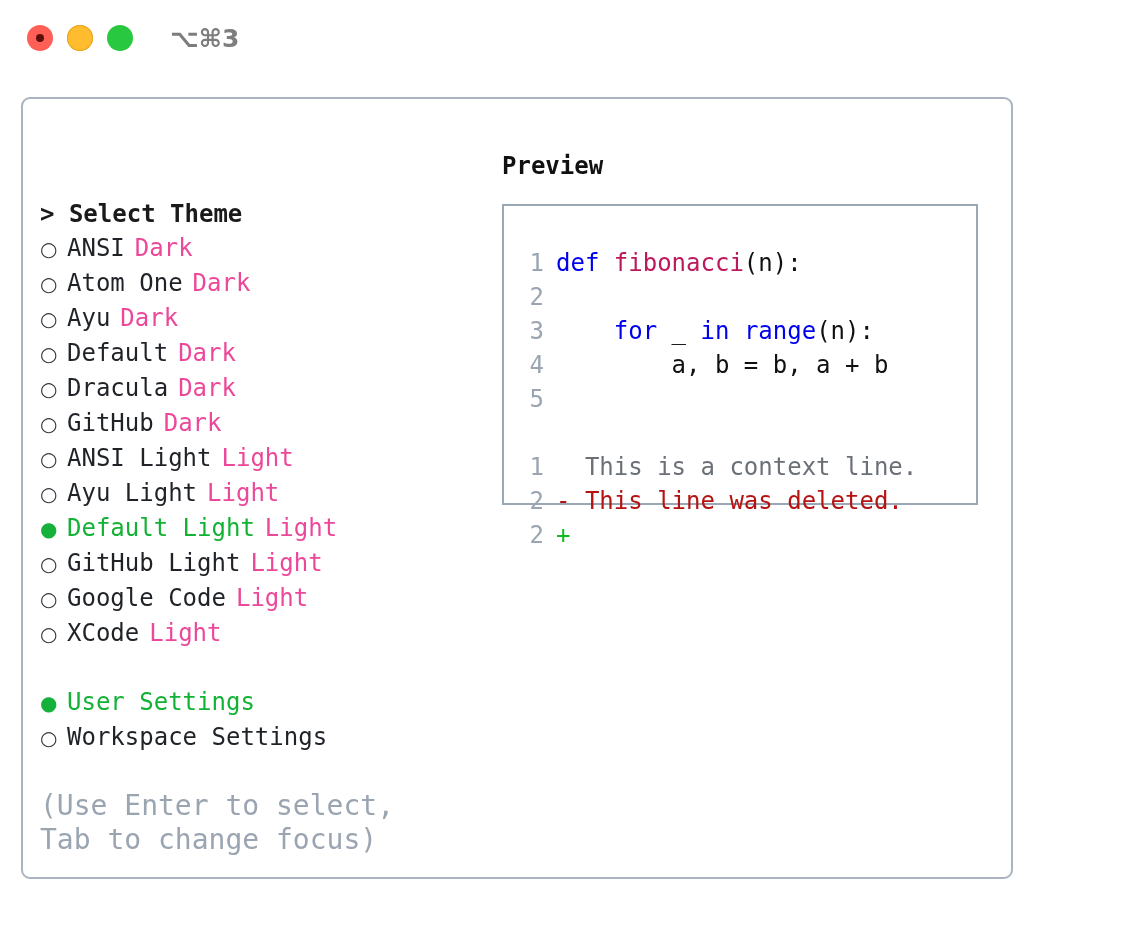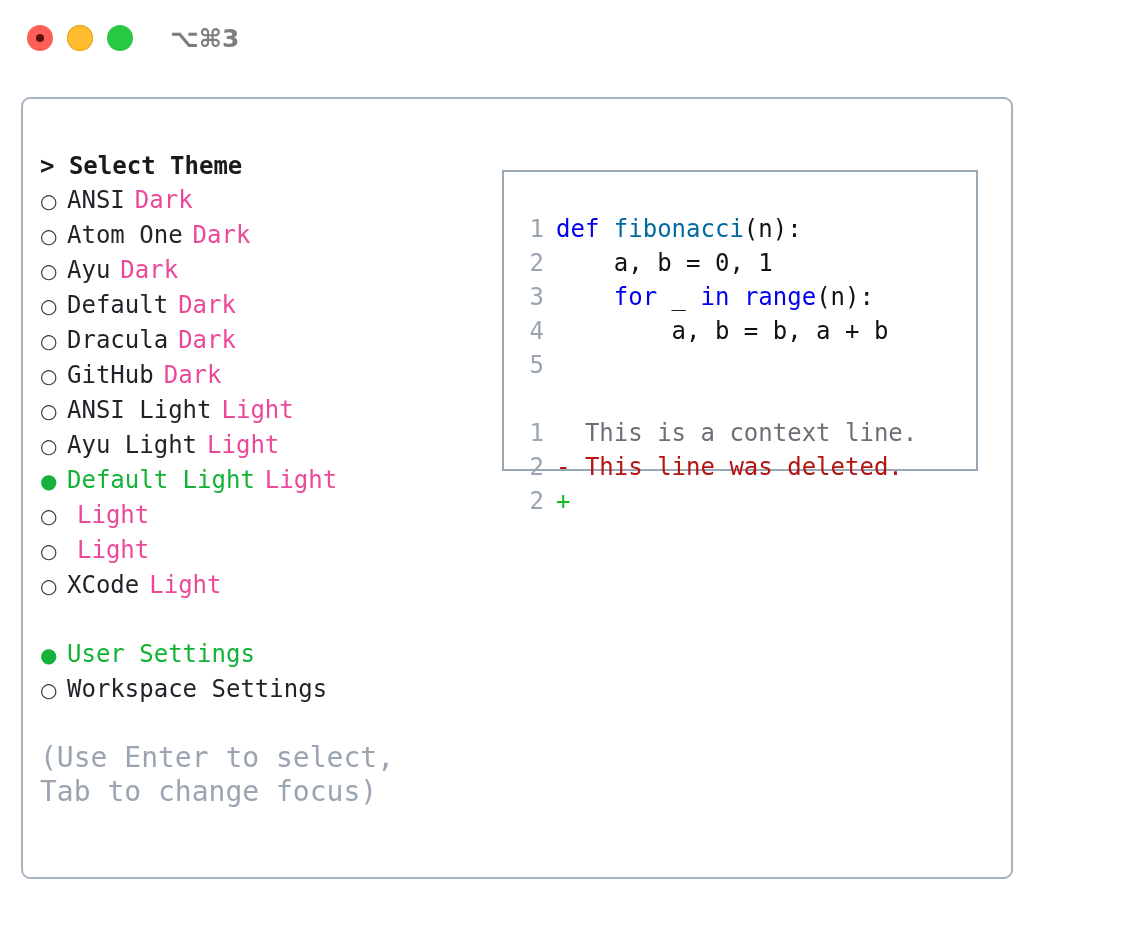--- a/index.html
+++ b/index.html
@@ -91,20 +91,21 @@
     top: 50px;
     width: 450px;
   }
 
   .section-head {
     font-size: 24px;
     font-weight: bold;
     color: #1a1a1a;
     line-height: 34px;
     white-space: pre;
+    margin-top: 48px;
   }
   .section-head.plain {
     font-weight: normal;
     padding-left: 27px;
   }
 
   .opt-row {
     display: flex;
     align-items: baseline;
     line-height: 34px;
@@ -168,21 +169,21 @@
   }
   .lineno {
     width: 28px;
     flex: 0 0 28px;
     text-align: right;
     color: #9aa5b1;
     padding-right: 12px;
   }
   .code-text { color: #111111; }
   .tok-kw   { color: #0000ee; }
-  .tok-fn   { color: #0369a1; }
+  .tok-fn   { color: #be185d; }
   .tok-plain{ color: #111111; }
 
   .diff-gap { height: 34px; }
   .diff-ctx { color: #6b7077; }
   .diff-del { color: #b51212; }
   .diff-add { color: #0bbd20; }
 </style>
 </head>
 <body>
 
@@ -205,42 +206,43 @@
       <div id="theme-list">
           <div class="opt-row"><span class="bullet">○</span><span class="opt-name">ANSI</span><span class="opt-mode">Dark</span></div>
           <div class="opt-row"><span class="bullet">○</span><span class="opt-name">Atom One</span><span class="opt-mode">Dark</span></div>
           <div class="opt-row"><span class="bullet">○</span><span class="opt-name">Ayu</span><span class="opt-mode">Dark</span></div>
           <div class="opt-row"><span class="bullet">○</span><span class="opt-name">Default</span><span class="opt-mode">Dark</span></div>
           <div class="opt-row"><span class="bullet">○</span><span class="opt-name">Dracula</span><span class="opt-mode">Dark</span></div>
           <div class="opt-row"><span class="bullet">○</span><span class="opt-name">GitHub</span><span class="opt-mode">Dark</span></div>
           <div class="opt-row"><span class="bullet">○</span><span class="opt-name">ANSI Light</span><span class="opt-mode">Light</span></div>
           <div class="opt-row"><span class="bullet">○</span><span class="opt-name">Ayu Light</span><span class="opt-mode">Light</span></div>
           <div class="opt-row sel"><span class="bullet sel">●</span><span class="opt-name">Default Light</span><span class="opt-mode">Light</span></div>
-          <div class="opt-row"><span class="bullet">○</span><span class="opt-mode">Light</span></div>
-          <div class="opt-row"><span class="bullet">○</span><span class="opt-mode">Light</span></div>
+          <div class="opt-row"><span class="bullet">○</span><span class="opt-name">GitHub Light</span><span class="opt-mode">Light</span></div>
+          <div class="opt-row"><span class="bullet">○</span><span class="opt-name">Google Code</span><span class="opt-mode">Light</span></div>
           <div class="opt-row"><span class="bullet">○</span><span class="opt-name">XCode</span><span class="opt-mode">Light</span></div>
         </div>
 
       <div class="spacer-md"></div>
 
       <div id="apply-list">
           <div class="opt-row sel"><span class="bullet sel">●</span><span class="opt-name">User Settings</span></div>
           <div class="opt-row"><span class="bullet">○</span><span class="opt-name">Workspace Settings</span></div>
         </div>
 
       <div class="spacer-sm"></div>
 
       <div class="hint">(Use Enter to select, Tab to change focus)</div>
     </div>
 
     <div class="right-col">
+      <div class="preview-title">Preview</div>
       <div class="preview-box">
         <div id="code-block">
             <div class="code-line"><span class="lineno">1</span><span class="code-text"><span class="tok-kw">def </span><span class="tok-fn">fibonacci</span><span class="tok-plain">(n):</span></span></div>
-            <div class="code-line"><span class="lineno">2</span><span class="code-text"><span class="tok-plain">    a, b = 0, 1</span></span></div>
+            <div class="code-line"><span class="lineno">2</span></div>
             <div class="code-line"><span class="lineno">3</span><span class="code-text"><span class="tok-plain">    </span><span class="tok-kw">for</span><span class="tok-plain"> _ </span><span class="tok-kw">in</span><span class="tok-plain"> </span><span class="tok-kw">range</span><span class="tok-plain">(n):</span></span></div>
             <div class="code-line"><span class="lineno">4</span><span class="code-text"><span class="tok-plain">        a, b = b, a + b</span></span></div>
             <div class="code-line"><span class="lineno">5</span></div>
           </div>
         <div class="diff-gap"></div>
         <div id="diff-block">
             <div class="code-line"><span class="lineno">1</span><span class="diff-ctx">  </span><span class="diff-ctx">This is a context line.</span></div>
             <div class="code-line"><span class="lineno">2</span><span class="diff-del">- </span><span class="diff-del">This line was deleted.</span></div>
             <div class="code-line"><span class="lineno">2</span><span class="diff-add">+ </span></div>
           </div>

